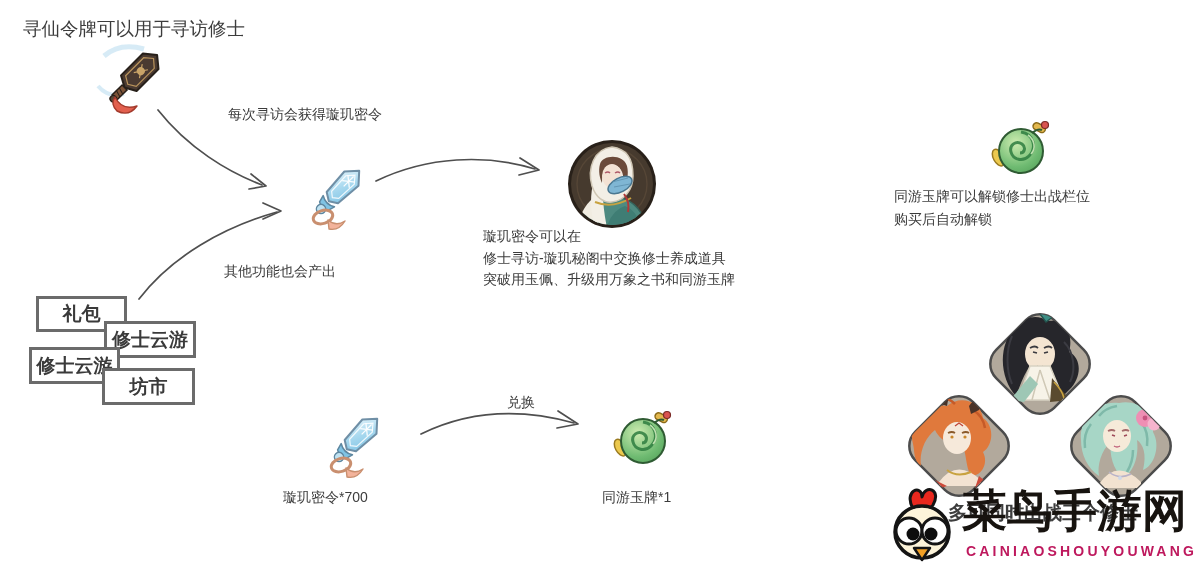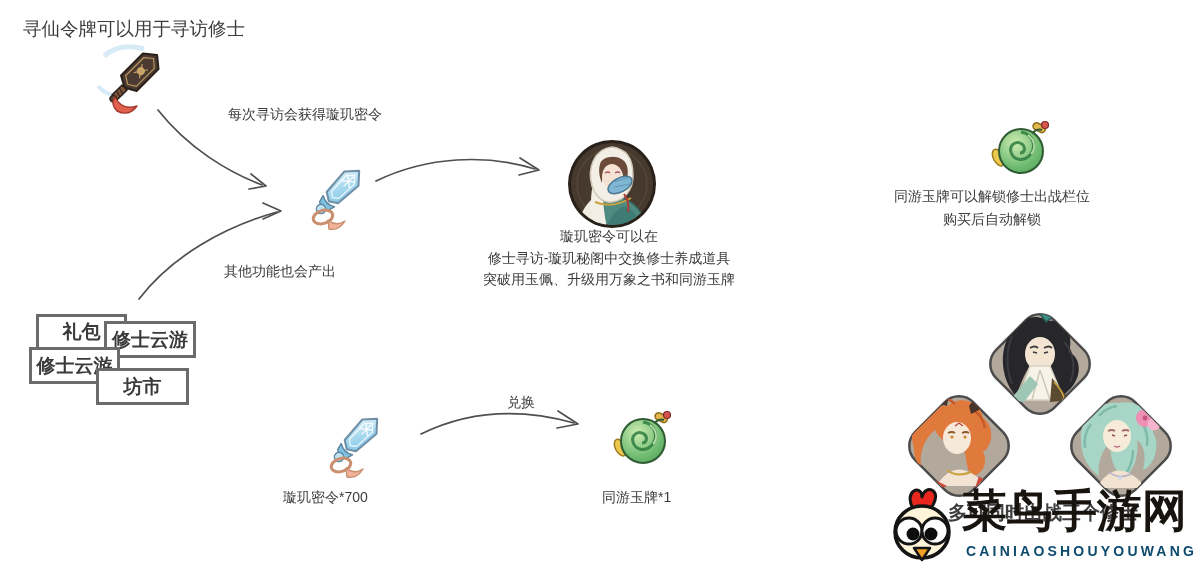--- a/index.html
+++ b/index.html
@@ -8,39 +8,39 @@
   }
   html,body{margin:0;padding:0;background:#fff;}
   .canvas{
     position:relative;width:1203px;height:562px;background:#ffffff;
     overflow:hidden;
     font-family:"Liberation Sans","DejaVu Sans",sans-serif;
     color:var(--text);
   }
   .abs{position:absolute;}
   .note{font-size:14px;line-height:22px;white-space:nowrap;color:var(--text);}
-  .note-block span{display:block;white-space:nowrap;text-align:center;}
+  .note-block span{display:block;white-space:nowrap;}
   .src-box{
     position:absolute;background:#ffffff;border:3px solid #6b6b6b;
     display:flex;align-items:center;justify-content:center;
     font-weight:bold;font-size:19px;color:#3a3a3a;white-space:nowrap;
   }
   .arrow-layer{position:absolute;left:0;top:0;z-index:0;pointer-events:none;}
   .icon{z-index:1;}
   .portrait{z-index:1;}
   .wm-big{
     z-index:5;font-weight:bold;font-size:45px;line-height:48px;
     color:#17130f;white-space:nowrap;letter-spacing:0px;
   }
   .wm-slots{
     z-index:4;font-weight:bold;font-size:19px;color:#3e3e3e;white-space:nowrap;
   }
   .wm-latin{
     z-index:5;font-weight:bold;font-size:14px;letter-spacing:3.2px;
-    color:#0c4a6e;white-space:nowrap;
+    color:#be185d;white-space:nowrap;
   }
   .rooster{z-index:6;}
 </style>
 </head>
 <body>
 
 <div class="canvas">
 
   <svg class="arrow-layer" width="1203" height="568" viewBox="0 0 1203 568" fill="none">
     <g stroke="#4f4f4f" stroke-width="1.7" stroke-linecap="round" stroke-linejoin="round" fill="none">
@@ -129,24 +129,24 @@
       <path d="M58,56 Q64,64 62,74" stroke="#b03a3a" stroke-width="2" fill="none"></path>
     </g>
   </svg>
 
   <div class="abs note note-block" style="left:483px;top:226px;line-height:21.5px;">
     <span>璇玑密令可以在</span>
     <span>修士寻访-璇玑秘阁中交换修士养成道具</span>
     <span>突破用玉佩、升级用万象之书和同游玉牌</span>
   </div>
 
-  <div class="src-box" style="left:36px;top:314px;width:85px;height:30px;z-index:1;">礼包</div>
+  <div class="src-box" style="left:36px;top:296px;width:85px;height:30px;z-index:1;">礼包</div>
   <div class="src-box" style="left:104px;top:321px;width:86px;height:31px;z-index:2;">修士云游</div>
   <div class="src-box" style="left:29px;top:347px;width:85px;height:31px;z-index:3;">修士云游</div>
-  <div class="src-box" style="left:96px;top:368px;width:87px;height:31px;z-index:4;">坊市</div>
+  <div class="src-box" style="left:102px;top:368px;width:87px;height:31px;z-index:4;">坊市</div>
 
   <svg class="abs icon" style="left:988px;top:118px;" width="64" height="62" viewBox="0 0 64 62">
     <defs>
       <radialGradient id="jg1" cx="0.38" cy="0.32" r="0.9">
         <stop offset="0" stop-color="#cdecb0"></stop>
           <stop offset="0.6" stop-color="#6fbb72"></stop>
           <stop offset="1" stop-color="#4c9a52"></stop>
       </radialGradient>
     </defs>
     <g transform="rotate(-28 14 40)">

